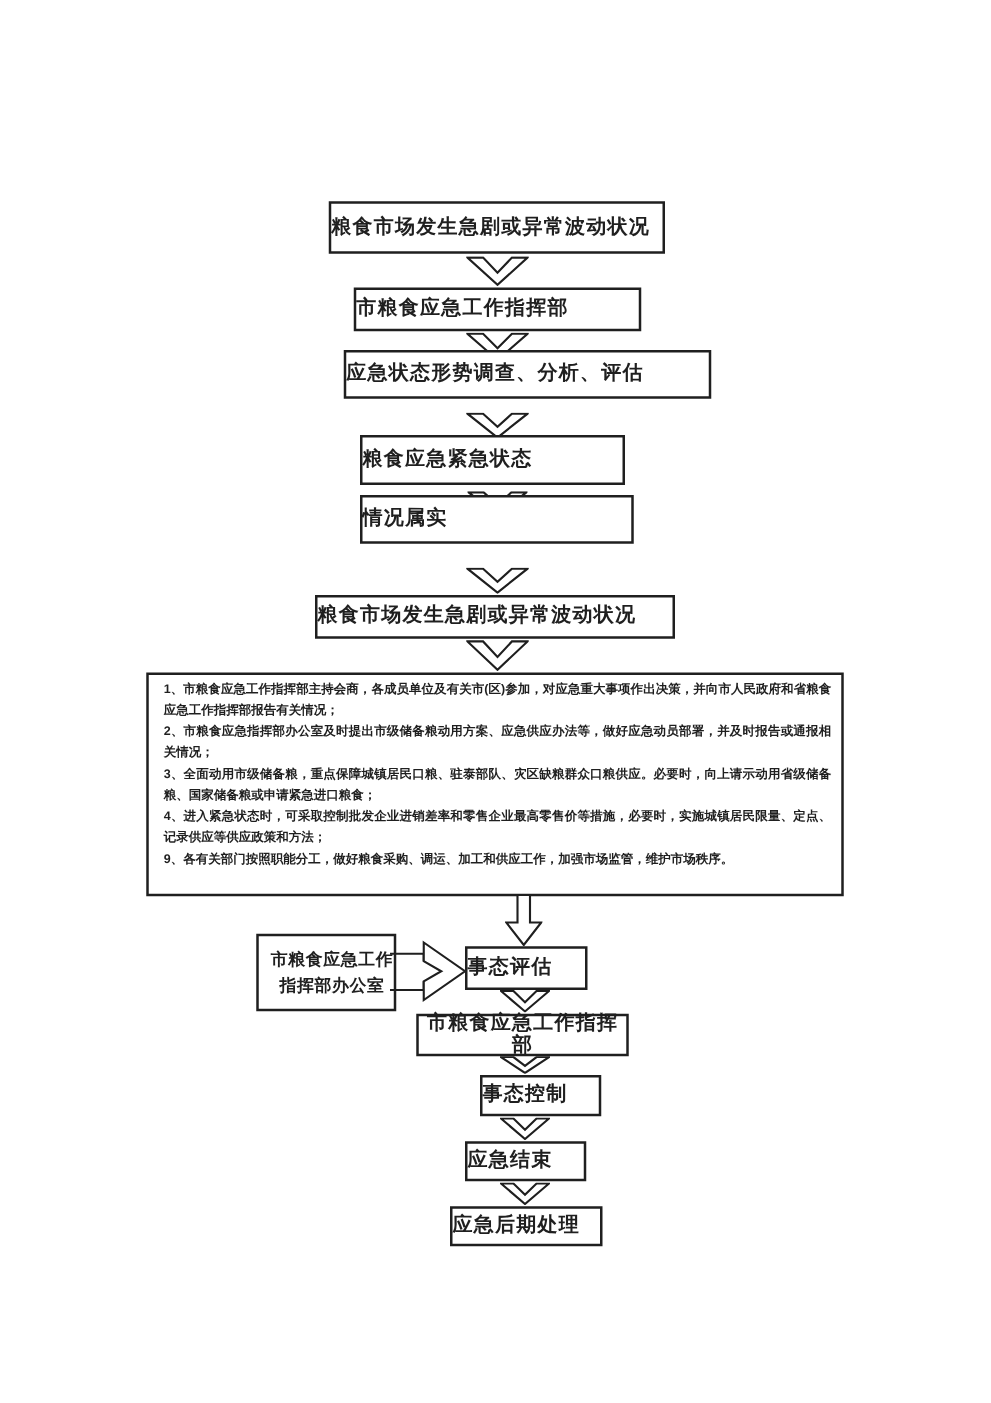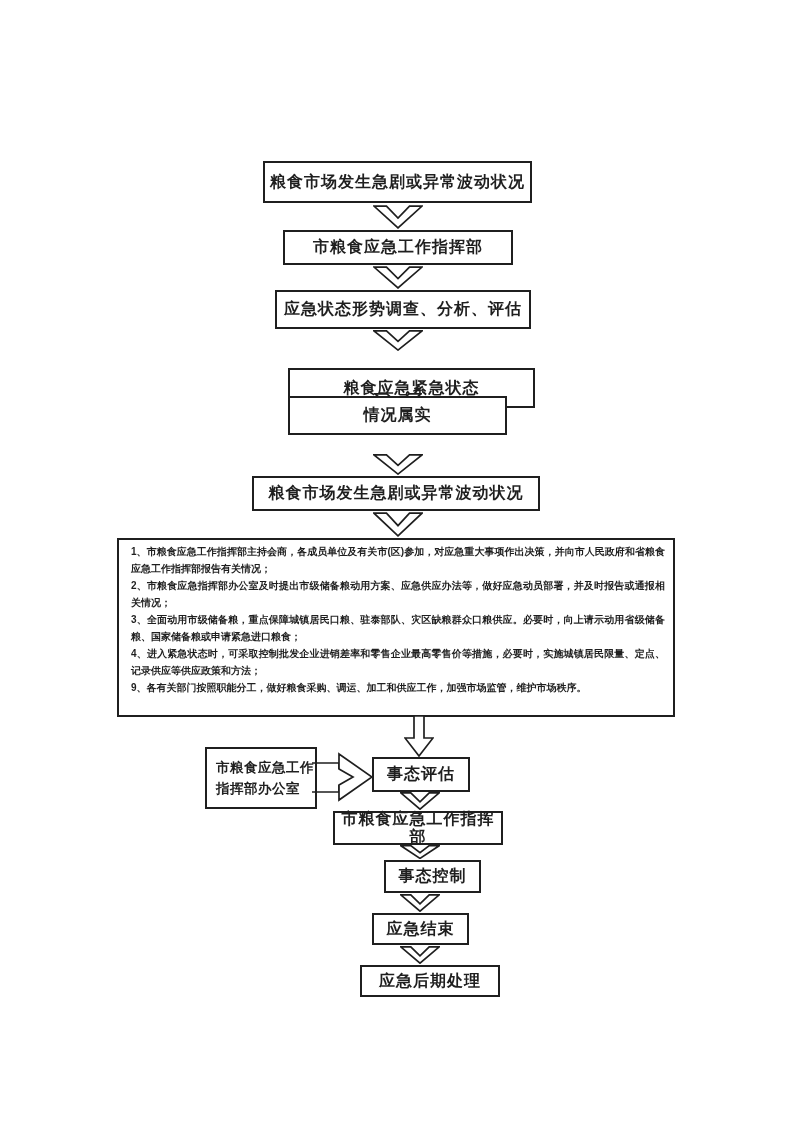--- a/index.html
+++ b/index.html
@@ -9,28 +9,28 @@
     margin:0 auto;
     background:#ffffff;
     font-family:"Liberation Sans","DejaVu Sans",sans-serif;
     color:#1f1f1f;
     overflow:hidden;
   }
   .fnode{
     position:absolute;
     border:2px solid #1f1f1f;
     background:#ffffff;
-    display:flex;align-items:center;justify-content:center;
+    display:flex;align-items:center;justify-content:flex-start;
     font-weight:bold;font-size:16px;letter-spacing:1px;
     box-sizing:border-box;
     text-align:center;
     line-height:1.15;
   }
   .sidebox{
-    flex-direction:column;align-items:flex-start;justify-content:center;
+    flex-direction:column;align-items:center;justify-content:center;
     font-size:13.5px;letter-spacing:0.5px;line-height:21px;
     padding-left:9px;text-align:left;
   }
   .bigbox{
     position:absolute;
     border:2px solid #1f1f1f;
     background:#ffffff;
     box-sizing:border-box;
     font-weight:bold;font-size:10px;line-height:17px;
     padding:3px 8px 0 12px;
@@ -58,29 +58,29 @@
   </svg>
 
   <div class="fnode" style="left:283px;top:230px;width:230px;height:35px">
     <span>市粮食应急工作指挥部</span>
   </div>
 
   <svg class="arr" style="left:373px;top:266px;width:50px;height:23px" viewBox="0 0 52 22" preserveAspectRatio="none">
     <polygon points="1,1 14,1 26,12 38,1 51,1 26,21"></polygon>
   </svg>
 
-  <div class="fnode" style="left:275px;top:290px;width:256px;height:39px">
+  <div class="fnode" style="left:275px;top:280px;width:294px;height:39px">
     <span>应急状态形势调查、分析、评估</span>
   </div>
 
   <svg class="arr" style="left:373px;top:330px;width:50px;height:21px" viewBox="0 0 52 22" preserveAspectRatio="none">
     <polygon points="1,1 14,1 26,12 38,1 51,1 26,21"></polygon>
   </svg>
 
-  <div class="fnode" style="left:288px;top:368px;width:247px;height:40px">
+  <div class="fnode" style="left:288px;top:348px;width:212px;height:40px">
     <span>粮食应急紧急状态</span>
   </div>
 
   <svg class="arr" style="left:374px;top:393px;width:48px;height:20px" viewBox="0 0 52 22" preserveAspectRatio="none">
     <polygon points="1,1 14,1 26,12 38,1 51,1 26,21"></polygon>
   </svg>
 
   <div class="fnode" style="left:288px;top:396px;width:219px;height:39px">
     <span>情况属实</span>
   </div>
@@ -145,17 +145,17 @@
   </svg>
 
   <div class="fnode" style="left:372px;top:913px;width:97px;height:32px">
     <span>应急结束</span>
   </div>
 
   <svg class="arr" style="left:400px;top:946px;width:40px;height:18px" viewBox="0 0 52 22" preserveAspectRatio="none">
     <polygon points="1,1 14,1 26,12 38,1 51,1 26,21"></polygon>
   </svg>
 
-  <div class="fnode" style="left:360px;top:965px;width:140px;height:32px">
+  <div class="fnode" style="left:360px;top:965px;width:122px;height:32px">
     <span>应急后期处理</span>
   </div>
 
 </div>
 
 </body></html>

